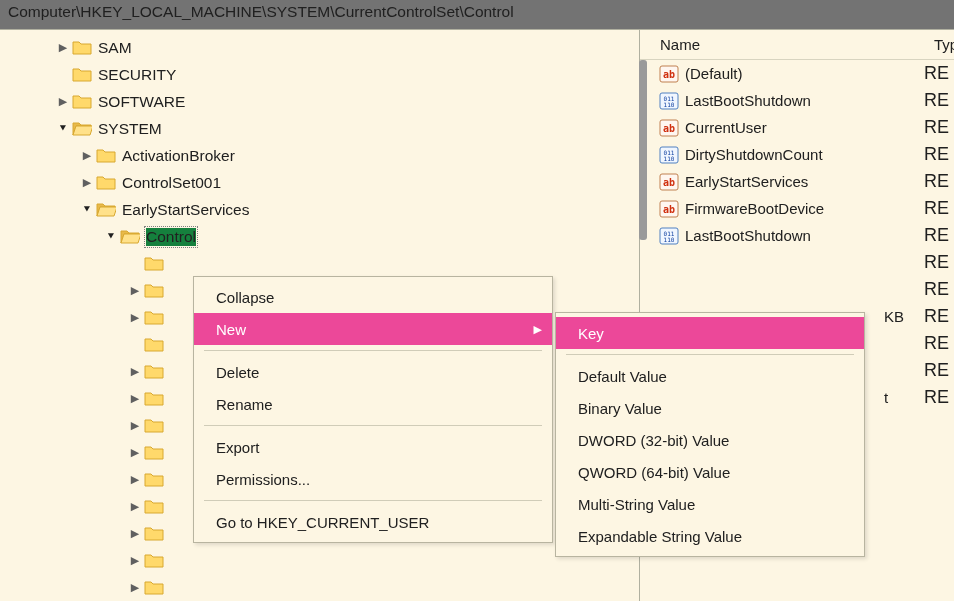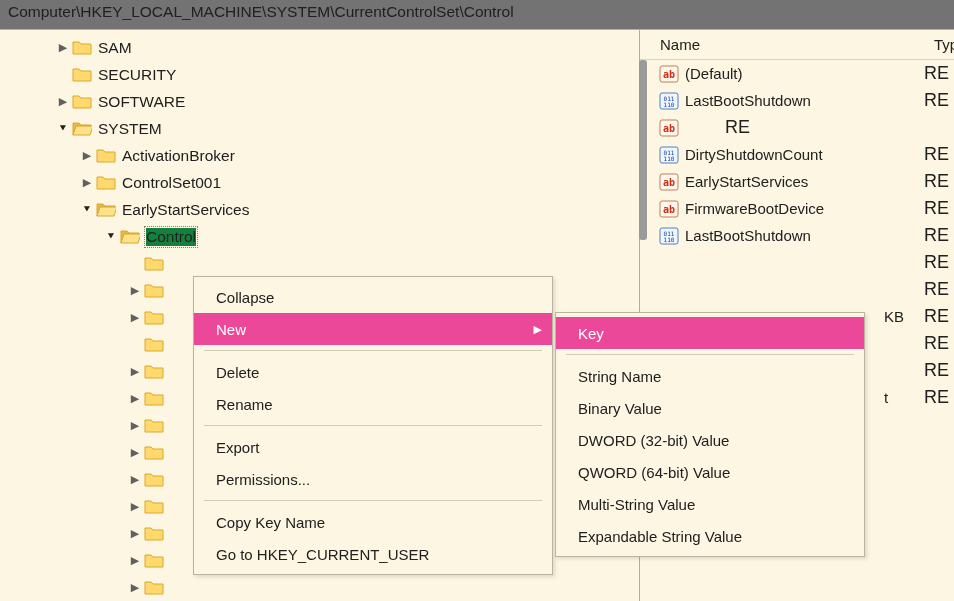--- a/index.html
+++ b/index.html
@@ -397,20 +397,21 @@
           <span class="value-name">LastBootShutdown</span>
           <span class="value-extra"></span>
           <span class="value-type">RE</span>
         </div>
         <div class="list-row">
           <span class="value-icon">
             <svg width="20" height="18">
               <use href="#val-ab"></use>
             </svg>
           </span>
+          <span class="value-name">CurrentUser</span>
           <span class="value-extra"></span>
           <span class="value-type">RE</span>
         </div>
         <div class="list-row">
           <span class="value-icon">
             <svg width="20" height="18">
               <use href="#val-bin"></use>
             </svg>
           </span>
           <span class="value-name">DirtyShutdownCount</span>
@@ -503,33 +504,30 @@
       </div>
       <div class="ctx-sep"></div>
       <div class="ctx-item">
         <span>Export</span>
       </div>
       <div class="ctx-item">
         <span>Permissions...</span>
       </div>
       <div class="ctx-sep"></div>
       <div class="ctx-item">
-        <span>Copy Key Name</span>
-      </div>
-      <div class="ctx-item">
         <span>Go to HKEY_CURRENT_USER</span>
       </div>
     </div>
   <div id="ctx-sub" class="ctx">
       <div class="ctx-item hl">
         <span>Key</span>
       </div>
       <div class="ctx-sep"></div>
       <div class="ctx-item">
-        <span>String Name</span>
+        <span>Default Value</span>
       </div>
       <div class="ctx-item">
         <span>Binary Value</span>
       </div>
       <div class="ctx-item">
         <span>DWORD (32-bit) Value</span>
       </div>
       <div class="ctx-item">
         <span>QWORD (64-bit) Value</span>
       </div>

